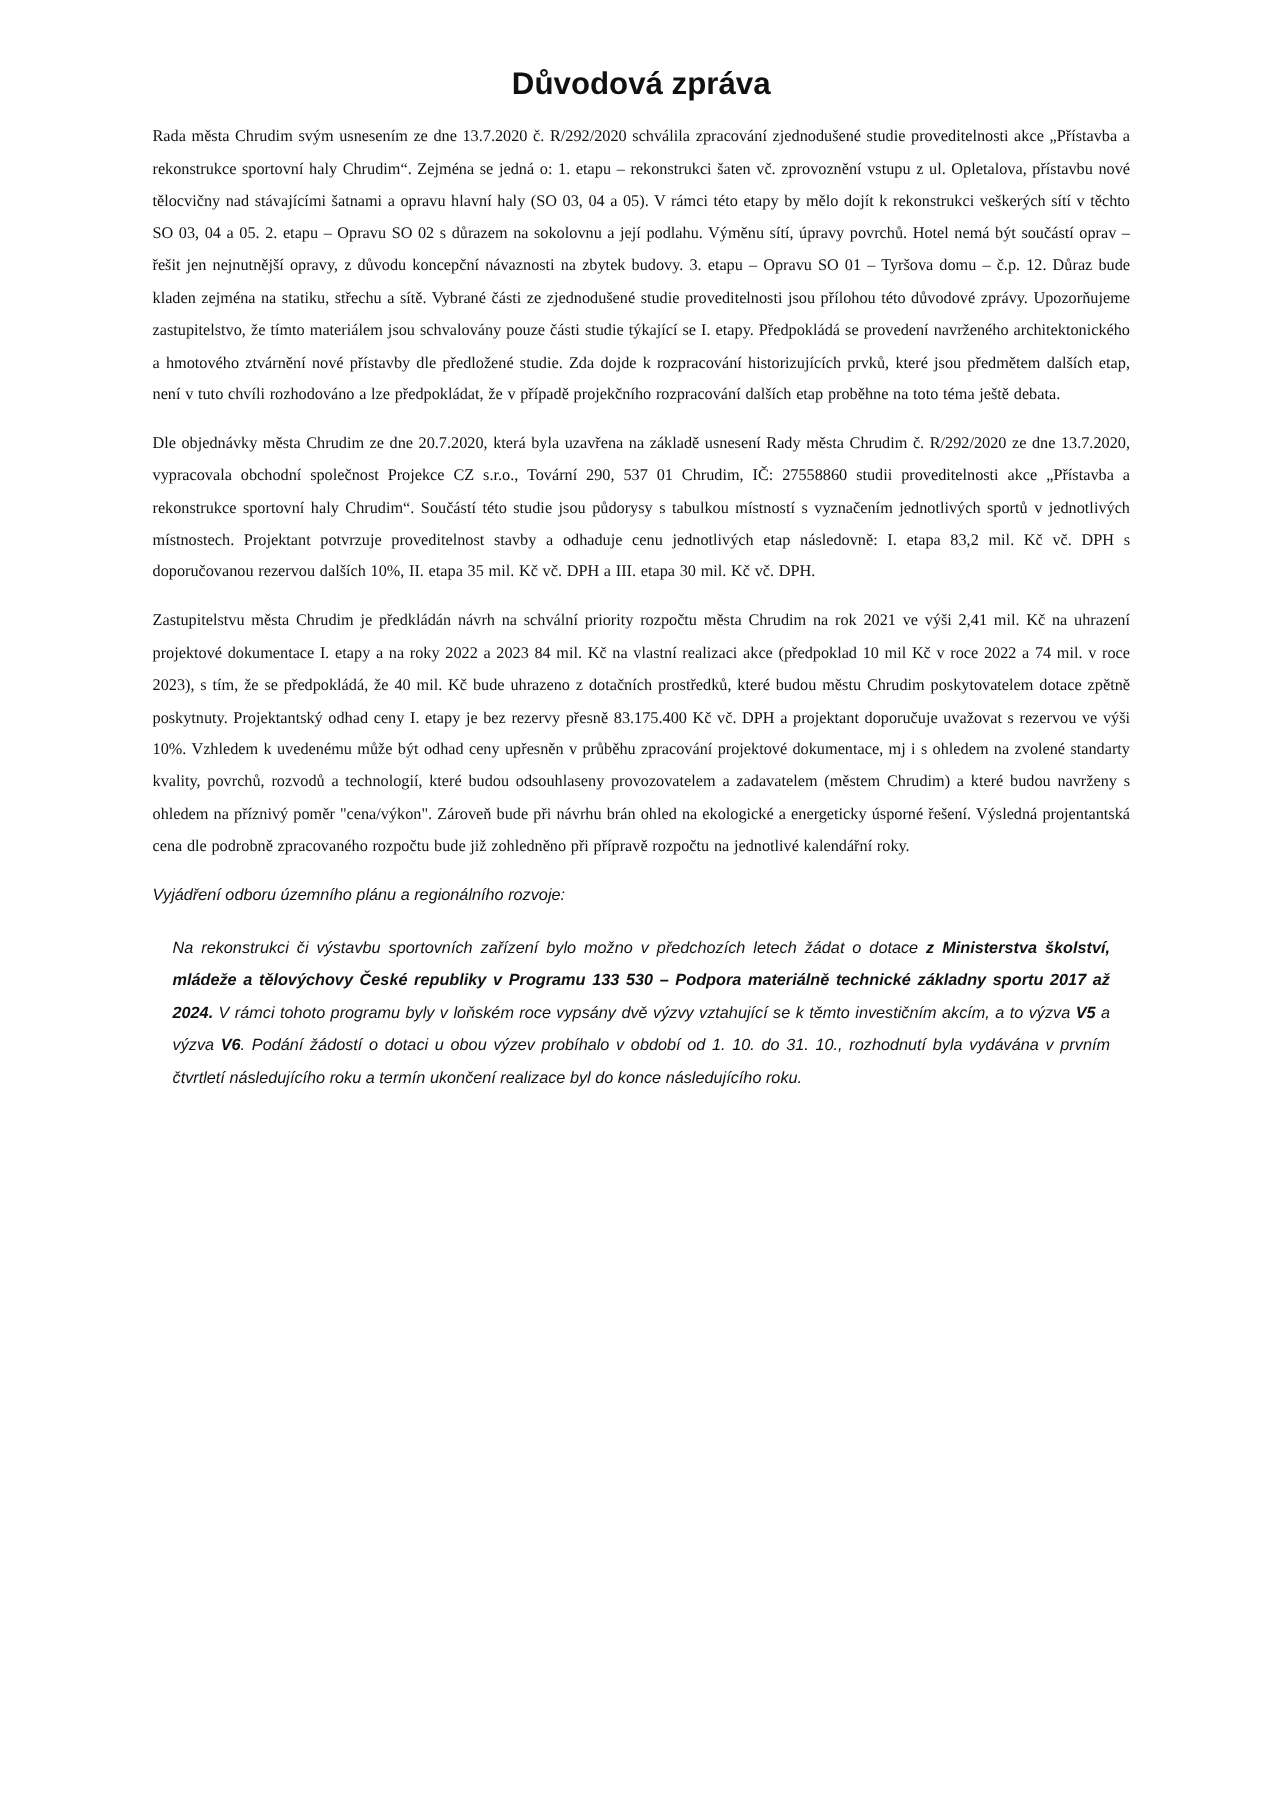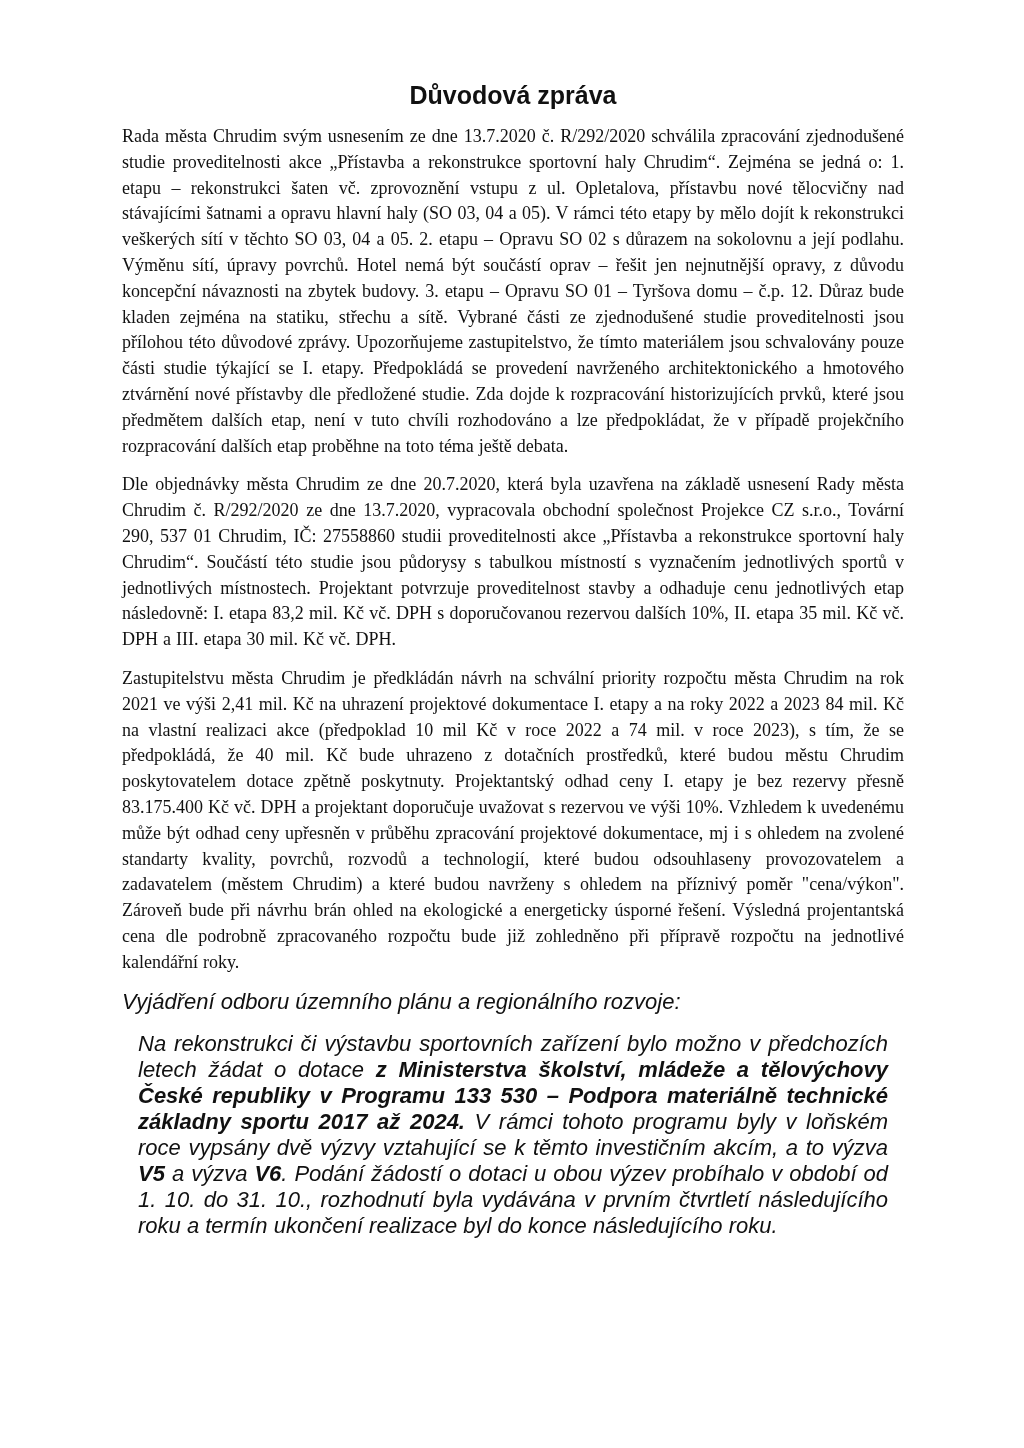--- a/index.html
+++ b/index.html
@@ -8,45 +8,45 @@
     padding: 0;
     background: #ffffff;
   }
   .page {
     position: relative;
     width: 1024px;
     height: 1264px;
     margin: 0 auto;
     background: #ffffff;
     color: #111111;
-    padding: 80px 120px 40px 122px;
+    padding: 52px 120px 40px 122px;
     overflow: hidden;
   }
   .doc-title {
     font-family: "Liberation Sans", sans-serif;
     font-weight: bold;
     font-size: 25px;
     line-height: 30px;
     text-align: center;
     color: #111111;
     margin: 0 0 14px 0;
   }
   .body-para {
     font-family: "Liberation Serif", serif;
-    font-size: 18px;
+    font-size: 13px;
     line-height: 25.8px;
     text-align: justify;
     margin: 0 0 13px 0;
     word-spacing: 0.5px;
   }
   .opinion-section {
     margin-top: 7px;
     font-family: "Liberation Sans", sans-serif;
     font-style: italic;
-    font-size: 22px;
+    font-size: 13px;
     line-height: 26px;
   }
   .opinion-heading {
     font-weight: normal;
     margin: 0;
   }
   .opinion-para {
     margin: 16px;
     text-align: justify;
   }

